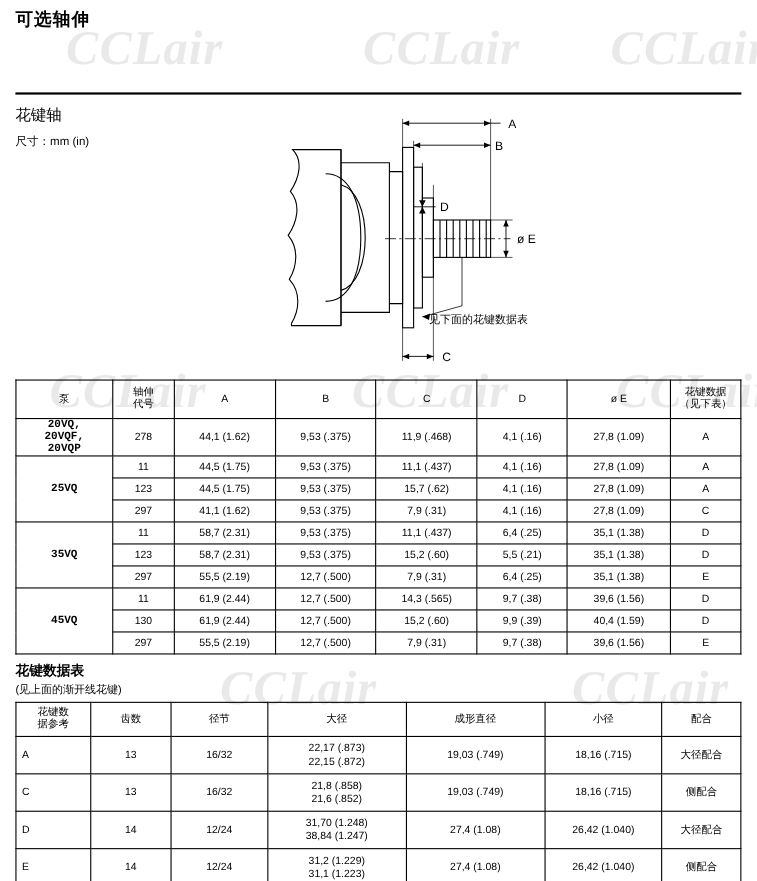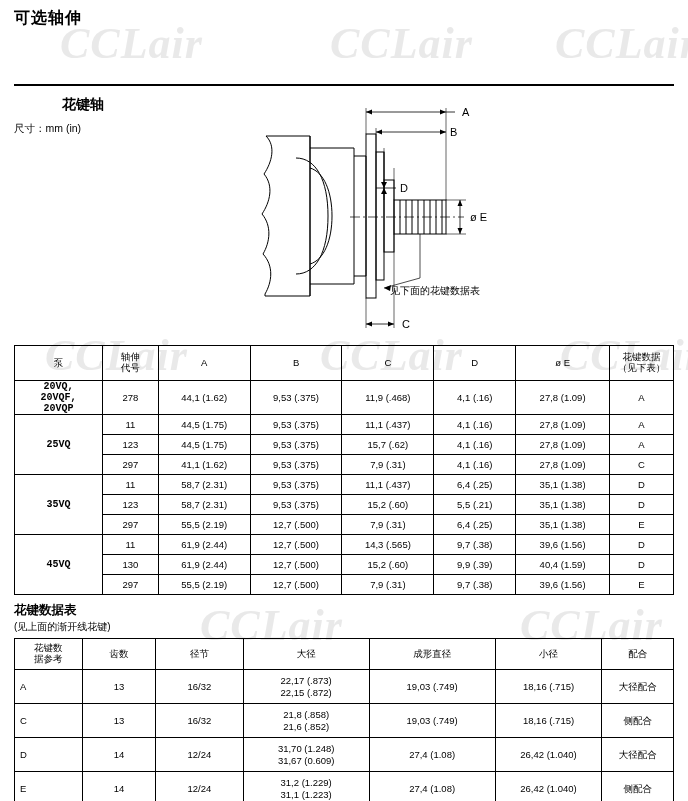--- a/index.html
+++ b/index.html
@@ -52,22 +52,21 @@
     top: 84px;
     width: 660px;
     height: 2px;
     background: #000;
   }
   .sec-title {
     position: absolute;
     left: 14px;
     top: 96px;
     font-size: 14px;
-    font-weight: bold;
-    margin-left: 48px;
+    font-weight: normal;
   }
   .sec-sub {
     position: absolute;
     left: 14px;
     top: 122px;
     font-size: 10.5px;
   }
 
   
   .drawing {
@@ -444,21 +443,21 @@
         <td>19,03 (.749)</td>
         <td>18,16 (.715)</td>
         <td>侧配合</td>
       </tr>
       <tr>
         <td class="ref">D</td>
         <td>14</td>
         <td>12/24</td>
         <td class="two-line">
           <span>31,70 (1.248)</span>
-          <span>31,67 (0.609)</span>
+          <span>38,84 (1.247)</span>
         </td>
         <td>27,4 (1.08)</td>
         <td>26,42 (1.040)</td>
         <td>大径配合</td>
       </tr>
       <tr>
         <td class="ref">E</td>
         <td>14</td>
         <td>12/24</td>
         <td class="two-line">

